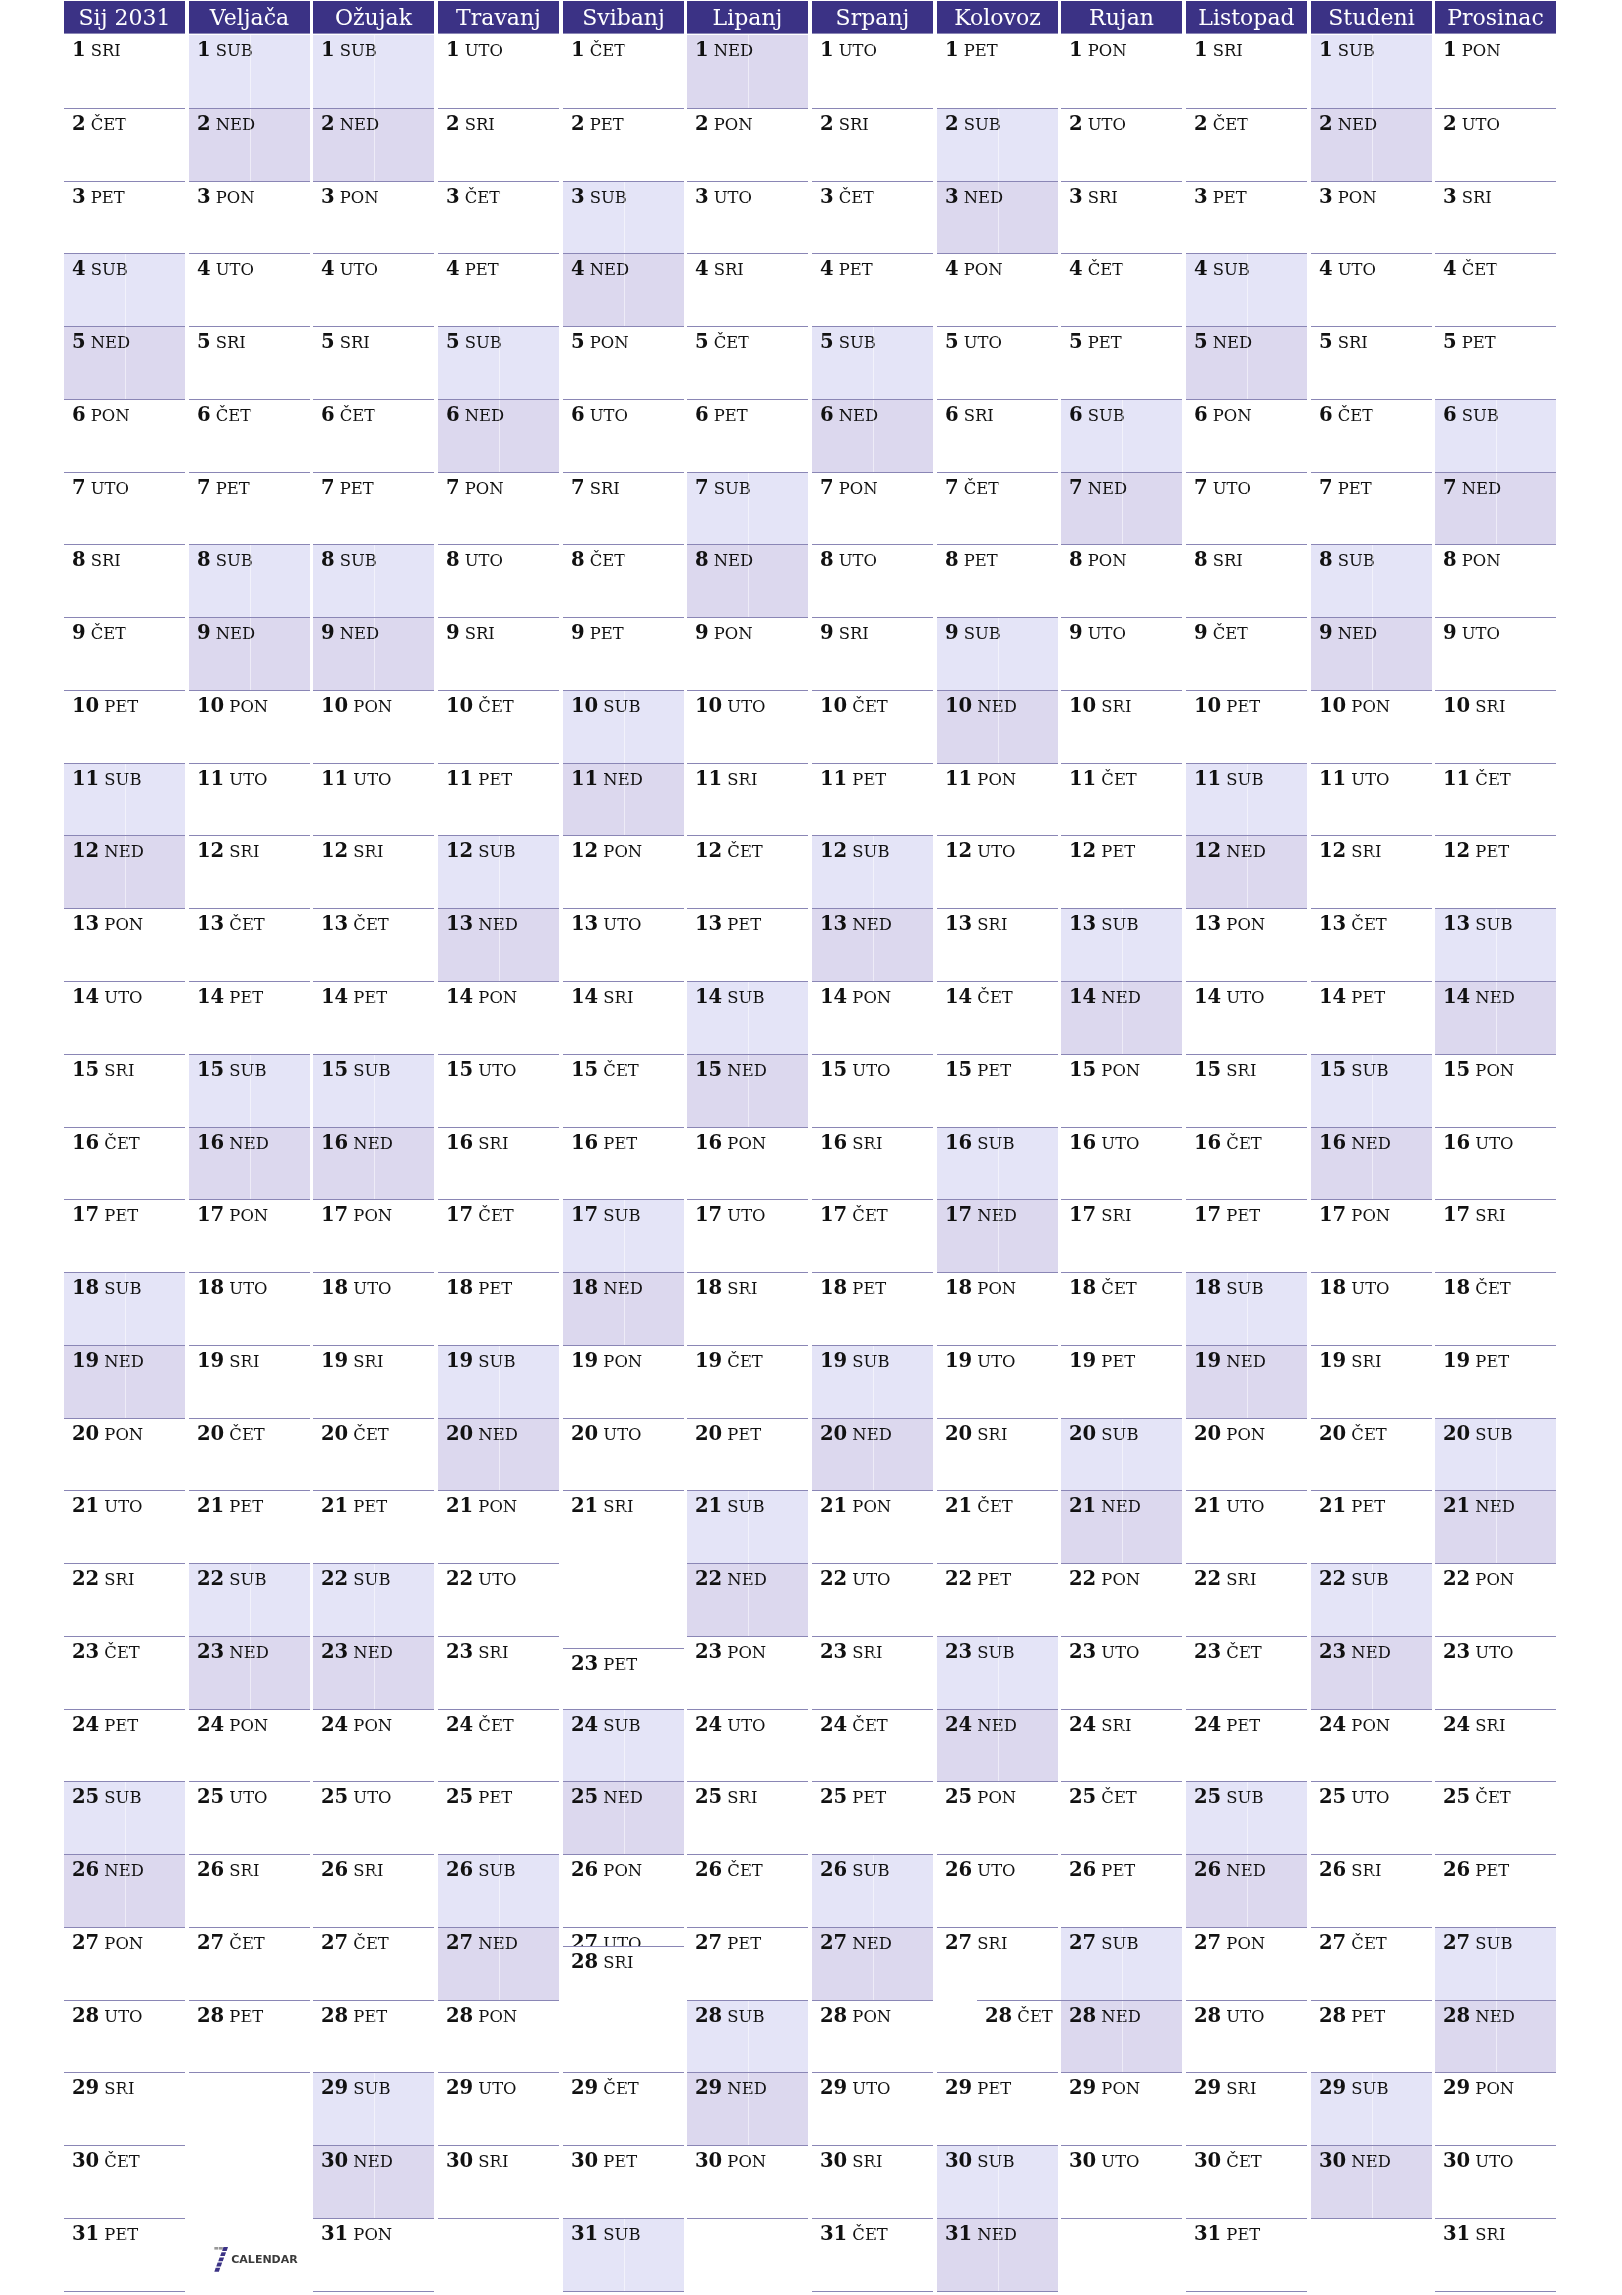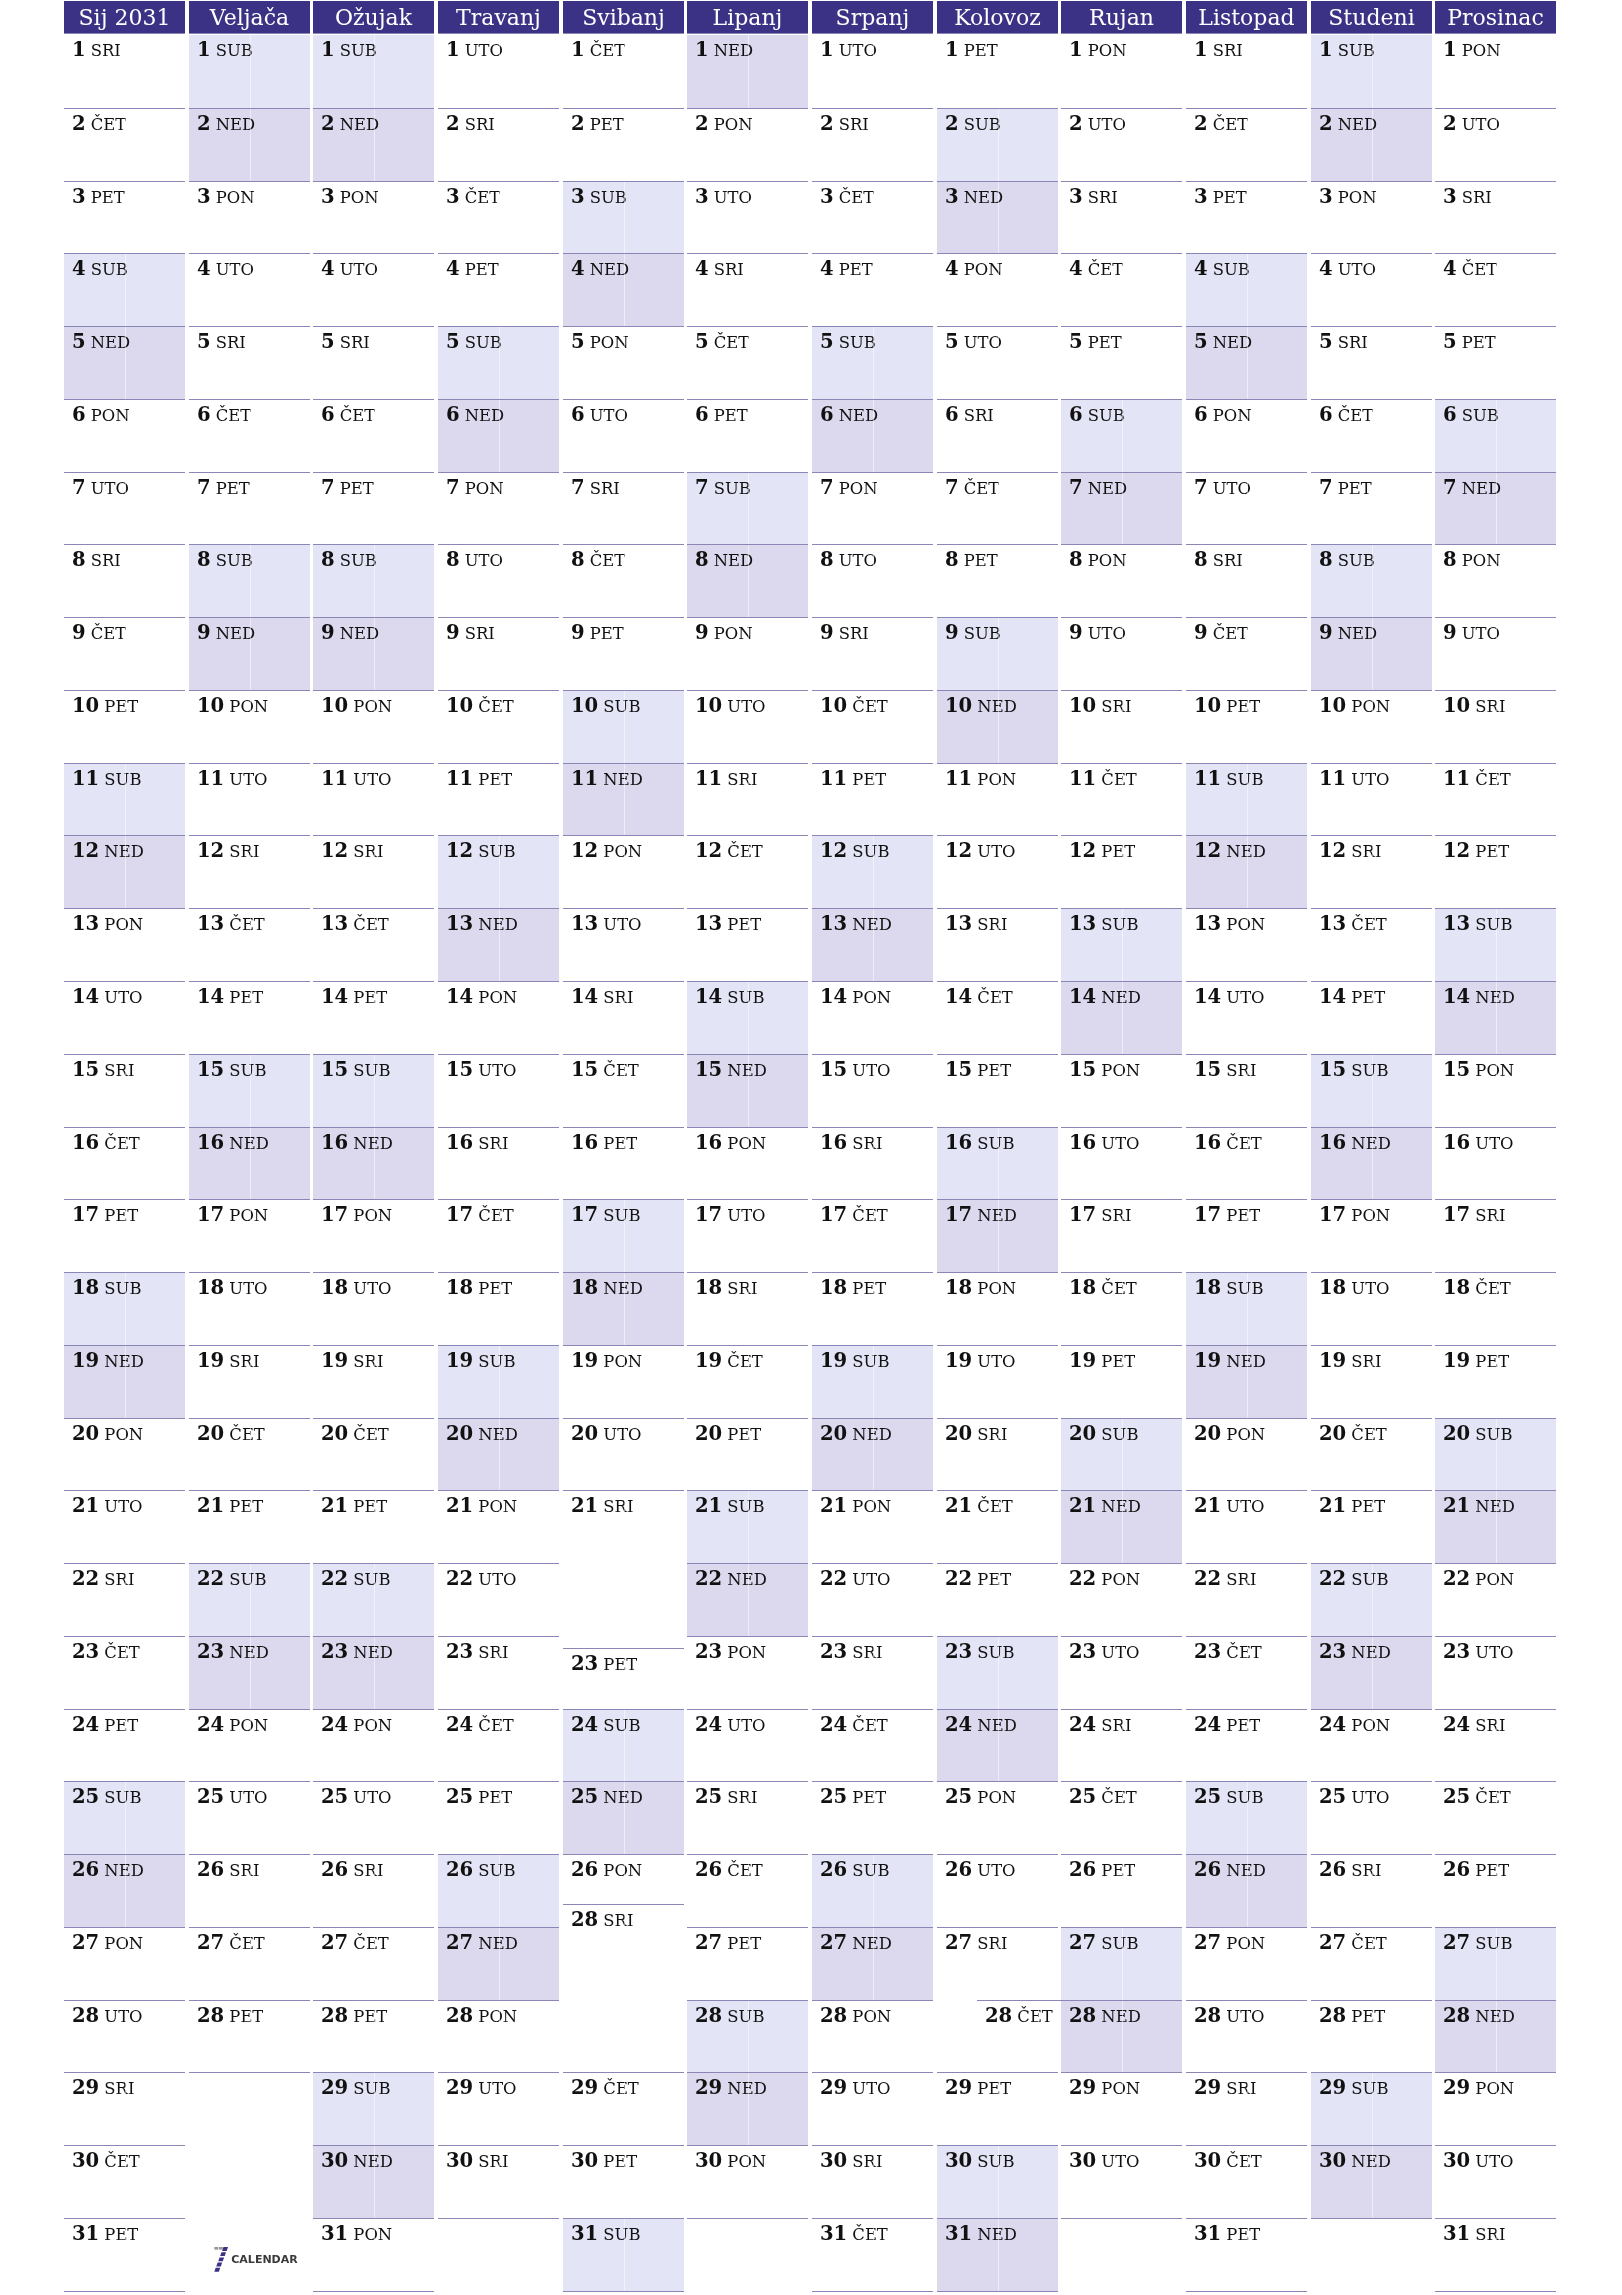--- a/index.html
+++ b/index.html
@@ -476,21 +476,21 @@
       </div>
       <div class="cell ned" style="top: 1780px;">
         <span class="num">25<span class="wd">NED</span></span>
       </div>
       <div class="cell" style="top: 1853px;">
         <span class="num">26<span class="wd">PON</span></span>
       </div>
       <div class="cell" style="top: 1926px;">
         <span class="num">27<span class="wd">UTO</span></span>
       </div>
-      <div class="cell" style="top: 1903px;">
+      <div class="cell" style="top: 1945px;">
         <span class="num">28<span class="wd">SRI</span></span>
       </div>
       <div class="cell" style="top: 2071px;">
         <span class="num">29<span class="wd">ČET</span></span>
       </div>
       <div class="cell" style="top: 2144px;">
         <span class="num">30<span class="wd">PET</span></span>
       </div>
       <div class="cell sub" style="top: 2217px;">
         <span class="num">31<span class="wd">SUB</span></span>

